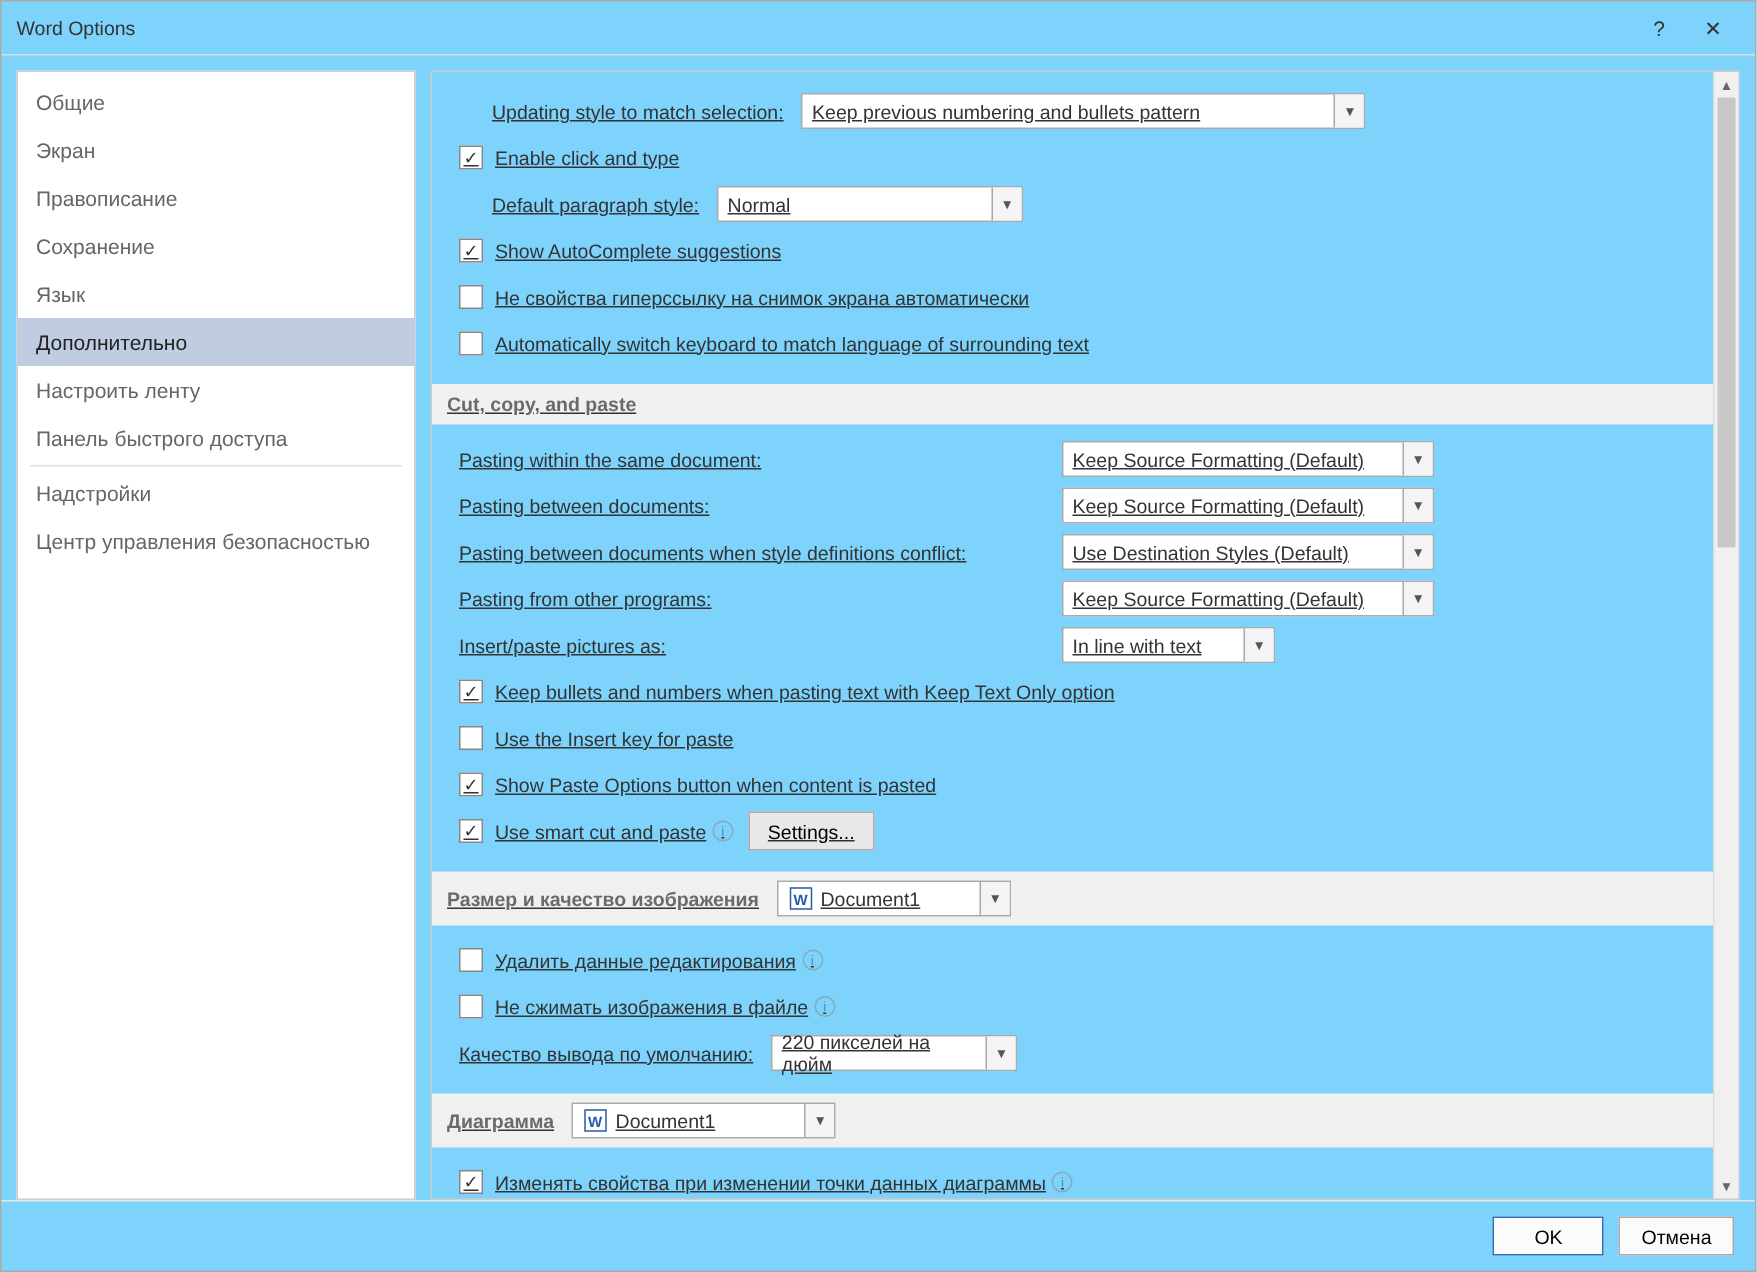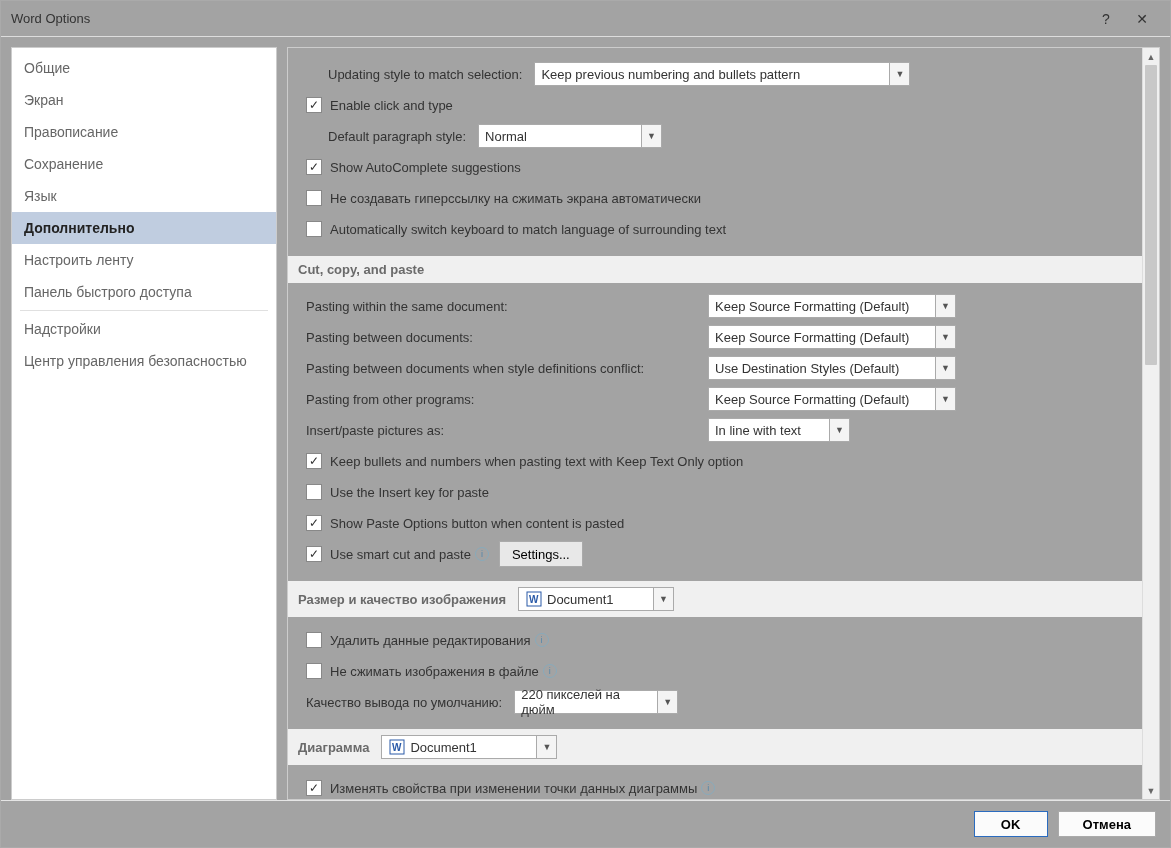--- a/index.html
+++ b/index.html
@@ -11,21 +11,21 @@
   width: 1171px;
   height: 848px;
   overflow: hidden;
 }
 .window {
   width: 1171px;
   height: 848px;
   border: 1px solid #aaa;
   display: flex;
   flex-direction: column;
-  background: #a3a3a3;
+  background: #7dd3fc;
 }
 .titlebar {
   height: 36px;
   display: flex;
   align-items: center;
   padding: 0 10px;
   border-bottom: 1px solid #ddd;
 }
 .titlebar .title { flex: 1; font-size: 13px; color: #333; }
 .titlebar .btn {
@@ -54,37 +54,37 @@
 }
 .sidebar-item {
   padding: 8px 12px;
   color: #666;
   cursor: pointer;
   font-size: 14px;
 }
 .sidebar-item.selected {
   background: #c0cde0;
   color: #222;
-  font-weight: bold;
 }
 .sidebar-sep {
   height: 1px;
   background: #e0e0e0;
   margin: 2px 8px;
 }
 .content-wrap {
   flex: 1;
   border: 1px solid #ccc;
   position: relative;
   display: flex;
 }
 .content {
   flex: 1;
   overflow-y: auto;
   padding: 8px 18px 8px 18px;
+  text-decoration: underline;
 }
 .content-scroll {
   width: 17px;
   background: #f0f0f0;
   border-left: 1px solid #ddd;
   position: relative;
 }
 .scroll-arrow {
   height: 17px;
   display: flex;
@@ -189,27 +189,26 @@
   display:flex;
   justify-content:flex-end;
   align-items:center;
   padding:10px 14px;
   gap:10px;
   border-top:1px solid #e5e5e5;
 }
 button.dlg-btn {
   height:26px;
   min-width:74px;
-  padding:0 24px;
+  padding:0 14px;
   background:#fbfbfb;
   border:1px solid #aaa;
   font-family:inherit;
   font-size:13px;
   cursor:pointer;
-  font-weight:bold;
 }
 button.dlg-btn.primary { border:1px solid #2a6bbf; }
 </style>
 </head>
 <body>
 
 <div class="window">
 
   <div class="titlebar">
     <div class="title">Word Options</div>
@@ -244,33 +243,33 @@
           </div>
         </div>
 
         <div class="row">
           <span class="chk checked"></span>
           <span>Enable click and type</span>
         </div>
 
         <div class="row indent">
           <span class="lbl">Default paragraph style:</span>
-          <div class="select" style="width:184px">
+          <div class="select" style="width:204px">
             <span>Normal</span>
             <span class="caret">▼</span>
           </div>
         </div>
 
         <div class="row">
           <span class="chk checked"></span>
           <span>Show AutoComplete suggestions</span>
         </div>
         <div class="row">
           <span class="chk"></span>
-          <span>Не создавать гиперссылку на сжимать экрана автоматически</span>
+          <span>Не свойства гиперссылку на снимок экрана автоматически</span>
         </div>
         <div class="row">
           <span class="chk"></span>
           <span>Automatically switch keyboard to match language of surrounding text</span>
         </div>
 
         <div class="section-header">
           <span>Cut, copy, and paste</span>
         </div>
 

